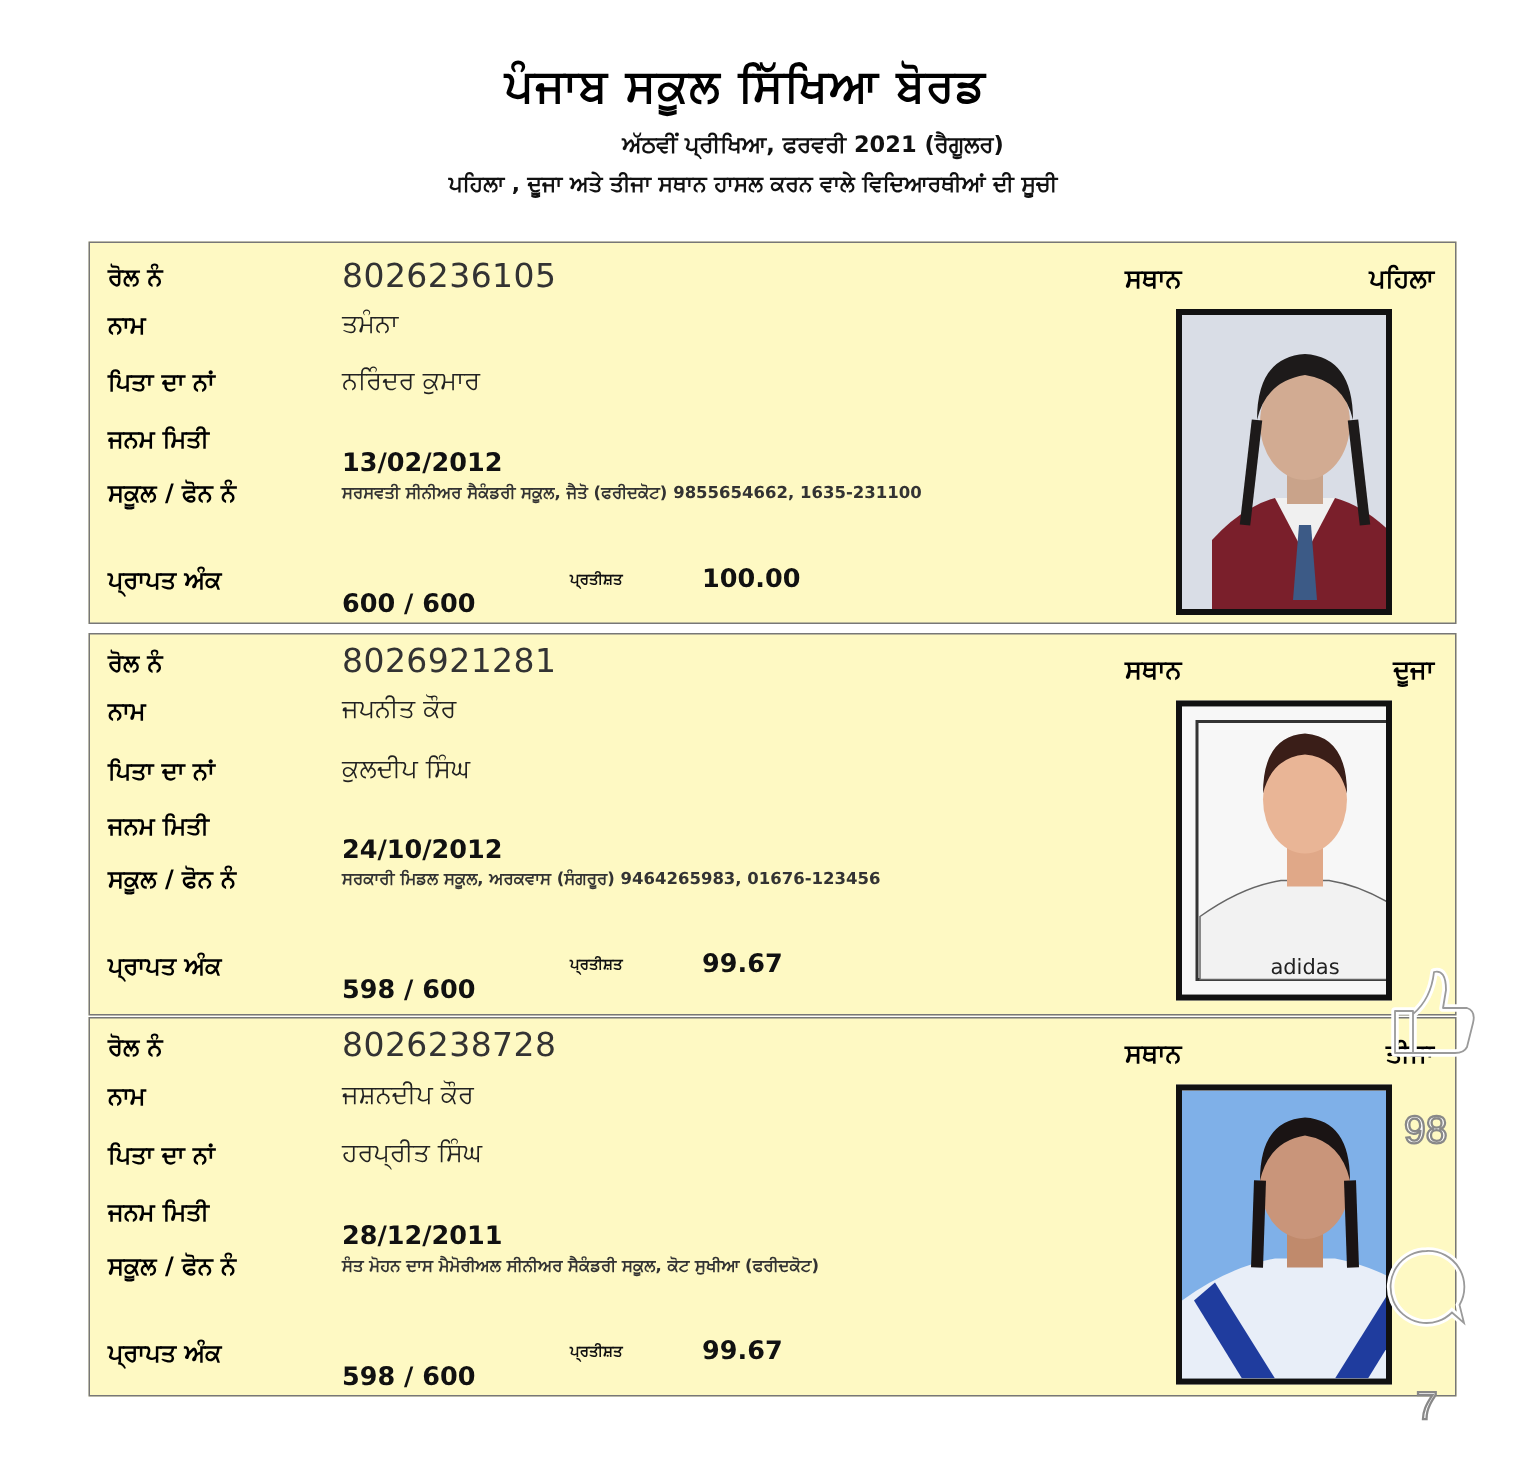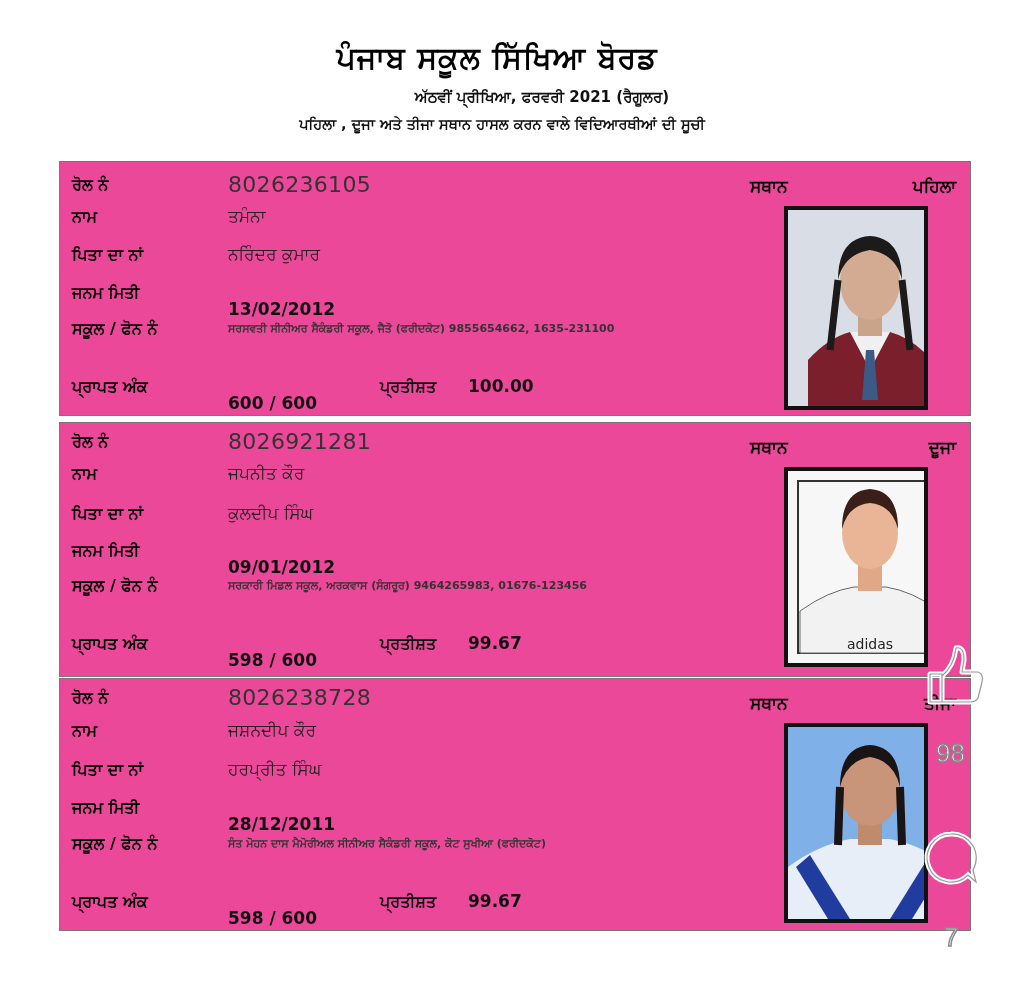--- a/index.html
+++ b/index.html
@@ -4,33 +4,33 @@
 <style>
   * { box-sizing: border-box; margin: 0; padding: 0; }
   html, body { width: 1024px; height: 988px; background: #ffffff; overflow: hidden; }
   body { position: relative; font-family: "DejaVu Sans", "Liberation Sans", sans-serif; color: #111; }
 
   .header { position: absolute; left: 0; top: 40px; width: 1024px; text-align: center; }
   .title { font-size: 30px; font-weight: bold; letter-spacing: 1px; color: #000; margin-left: -30px; }
   .subtitle { font-size: 15px; font-weight: bold; margin-top: 12px; margin-left: 60px; color: #111; }
   .subtitle2 { font-size: 14.5px; font-weight: bold; margin-top: 10px; color: #111; margin-left: -20px; }
 
-  .card { position: absolute; left: 59px; width: 912px; border: 1.5px solid #777; background: #ec4899; }
+  .card { position: absolute; left: 59px; width: 912px; border: 1.5px solid #777; background: #fef9c3; }
   .card.c1 { top: 161px; height: 255px; }
   .card.c2 { top: 422px; height: 255px; }
   .card.c3 { top: 678px; height: 253px; }
 
   .row { position: absolute; left: 0; display: flex; align-items: center; width: 680px; }
   .lbl { position: absolute; left: 12px; font-size: 16px; font-weight: bold; white-space: nowrap; color: #000; }
   .val { position: absolute; left: 168px; font-size: 17px; white-space: nowrap; color: #222; }
   .val.bold { font-weight: bold; color: #111; margin-top: 33px; }
   .val.small { font-size: 11px; font-weight: bold; color: #333; }
   .val.roll { font-size: 22px; color: #333; letter-spacing: 0.3px; }
 
-  .marks-row .pct-lbl { position: absolute; left: 320px; font-size: 16px; font-weight: bold; white-space: nowrap; }
+  .marks-row .pct-lbl { position: absolute; left: 320px; font-size: 10px; font-weight: bold; white-space: nowrap; }
   .marks-row .pct-val { position: absolute; left: 408px; font-size: 17px; font-weight: bold; white-space: nowrap; }
 
   .rank { position: absolute; top: 14px; font-size: 17px; font-weight: bold; color: #000; }
   .rank.lbl-r { left: 690px; }
   .rank.val-r { right: 14px; }
 
   .photo { position: absolute; left: 724px; top: 44px; width: 144px; height: 204px; border: 4px solid #111; overflow: hidden; background: #ddd; }
   .c2 .photo { height: 200px; background: #f4f4f4; }
   .c3 .photo { height: 200px; }
 
@@ -99,21 +99,21 @@
   <div class="row" style="top:38px;height:24px">
     <span class="lbl">ਨਾਮ</span>
     <span class="val">ਜਪਨੀਤ ਕੌਰ</span>
   </div>
   <div class="row" style="top:78px;height:24px">
     <span class="lbl">ਪਿਤਾ  ਦਾ ਨਾਂ</span>
     <span class="val">ਕੁਲਦੀਪ ਸਿੰਘ</span>
   </div>
   <div class="row" style="top:115px;height:24px">
     <span class="lbl">ਜਨਮ ਮਿਤੀ</span>
-    <span class="val bold">09/01/2012</span>
+    <span class="val bold">24/10/2012</span>
   </div>
   <div class="row" style="top:150px;height:24px">
     <span class="lbl">ਸਕੂਲ / ਫੋਨ ਨੰ</span>
     <span class="val small">ਸਰਕਾਰੀ ਮਿਡਲ ਸਕੂਲ, ਅਰਕਵਾਸ (ਸੰਗਰੂਰ)  9464265983, 01676-123456</span>
   </div>
   <div class="row marks-row" style="top:208px;height:24px">
     <span class="lbl">ਪ੍ਰਾਪਤ ਅੰਕ</span>
     <span class="val bold">598 / 600</span>
     <span class="pct-lbl">ਪ੍ਰਤੀਸ਼ਤ</span>
     <span class="pct-val">99.67</span>

